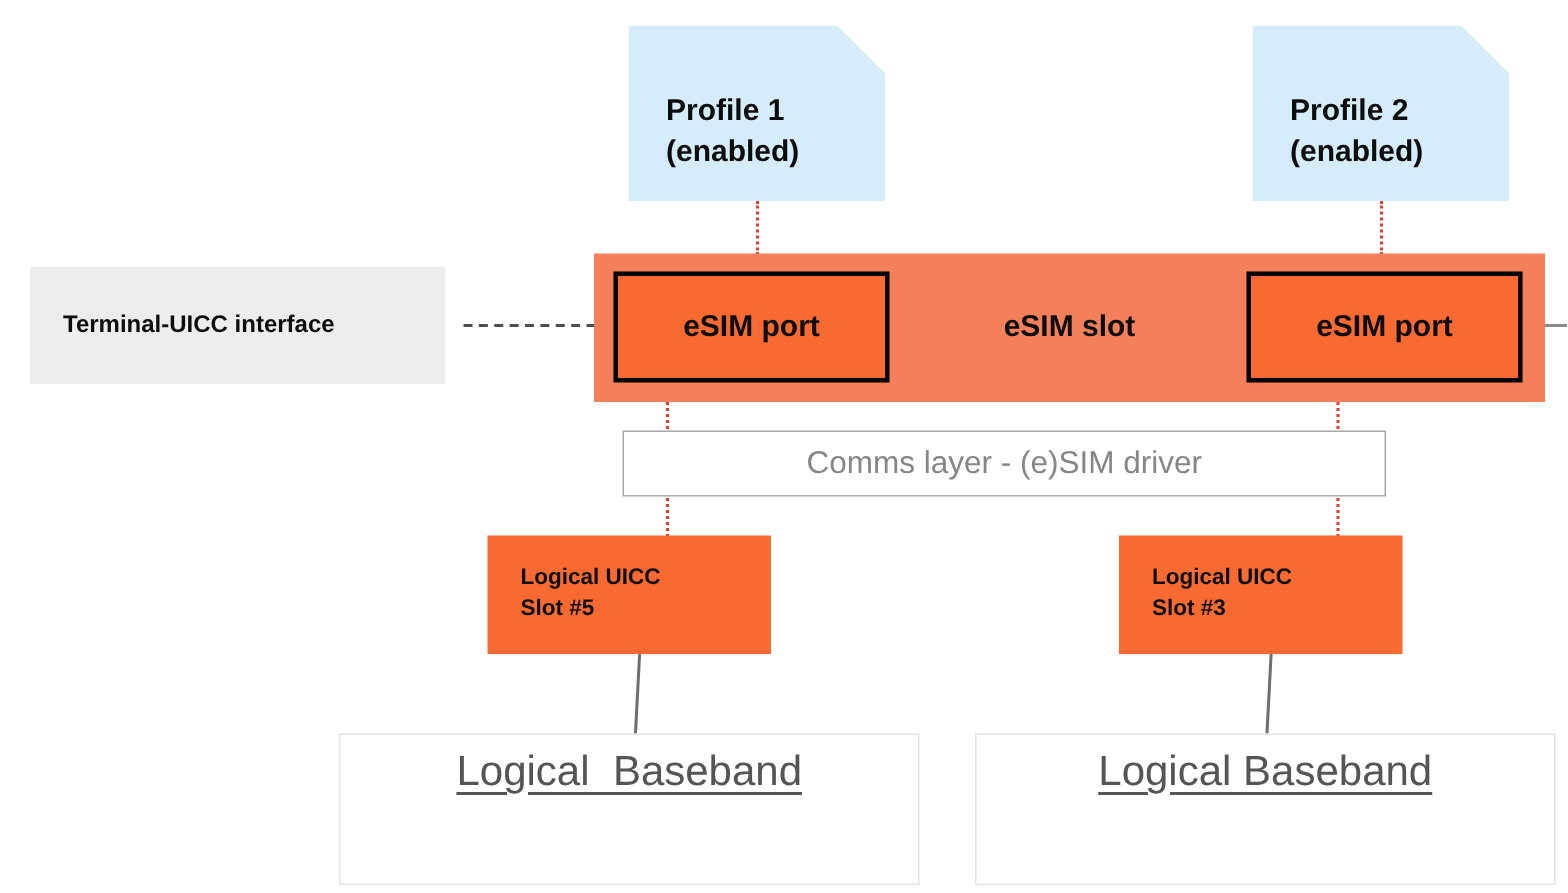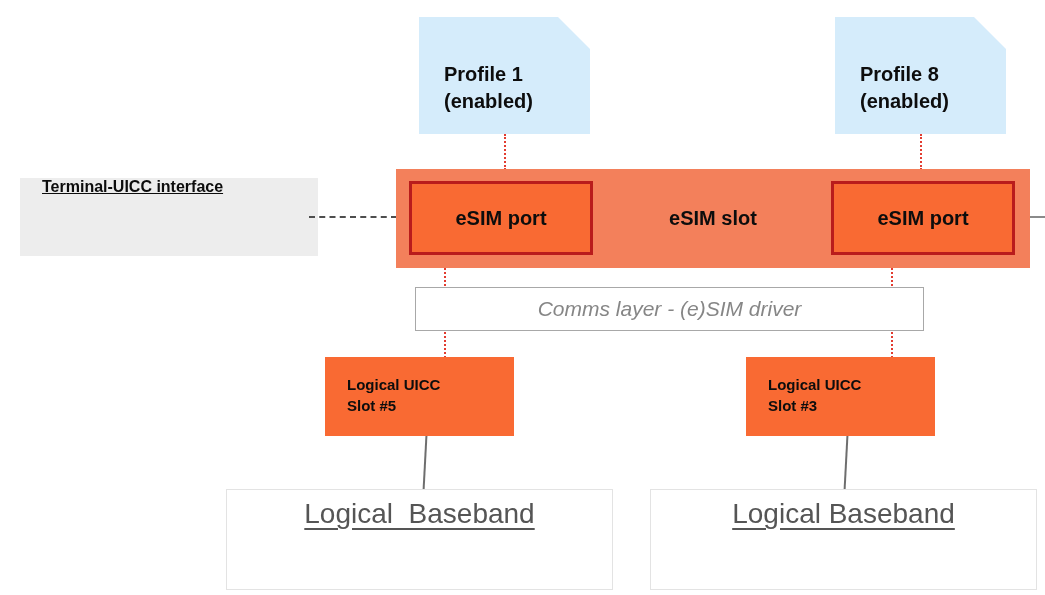--- a/index.html
+++ b/index.html
@@ -57,48 +57,47 @@
     font-weight: bold;
     color: #0d0d0d;
     pointer-events: none;
   }
   .esim-port {
     position: absolute;
     top: 12px;
     width: 184px;
     height: 74px;
     background: #f96a33;
-    border: 3px solid #b91c1c;
+    border: 3px solid #000000;
     box-sizing: border-box;
     display: flex;
     align-items: center;
     justify-content: center;
     font-size: 20px;
     font-weight: bold;
     color: #0d0d0d;
   }
   #esim-port-1 { left: 13px; }
   #esim-port-2 { left: 435px; }
 
   
   #terminal-uicc {
     position: absolute;
     left: 20px;
     top: 178px;
-    width: 298px;
+    width: 277px;
     height: 78px;
     background: #ededed;
     display: flex;
-    align-items: flex-start;
+    align-items: center;
     box-sizing: border-box;
     padding-left: 22px;
     font-size: 16px;
     font-weight: bold;
     color: #0d0d0d;
-    text-decoration: underline;
   }
 
   
   #uicc-connector {
     position: absolute;
     left: 309px;
     top: 216px;
     width: 88px;
     height: 0;
     border-top: 2px dashed #4e4e4e;
@@ -121,21 +120,20 @@
     width: 509px;
     height: 44px;
     border: 1px solid #a8a8a8;
     box-sizing: border-box;
     display: flex;
     align-items: center;
     justify-content: center;
     font-size: 21px;
     color: #868686;
     background: #ffffff;
-    font-style: italic;
   }
 
   
   .uicc-slot {
     position: absolute;
     width: 189px;
     height: 79px;
     background: #f96a33;
     box-sizing: border-box;
     padding: 17px 0 16px 22px;
@@ -195,21 +193,21 @@
 <body>
 
 <div id="canvas">
 
   <div class="profile-note" id="profile-1">
     <span class="ln">Profile 1</span>
     <span class="ln">(enabled)</span>
   </div>
 
   <div class="profile-note" id="profile-2">
-    <span class="ln">Profile 8</span>
+    <span class="ln">Profile 2</span>
     <span class="ln">(enabled)</span>
   </div>
 
   <div class="dotted-v" id="dot-p1-port"></div>
   <div class="dotted-v" id="dot-p2-port"></div>
 
   <div id="terminal-uicc">
     <span>Terminal-UICC interface</span>
   </div>
   <div id="uicc-connector"></div>

